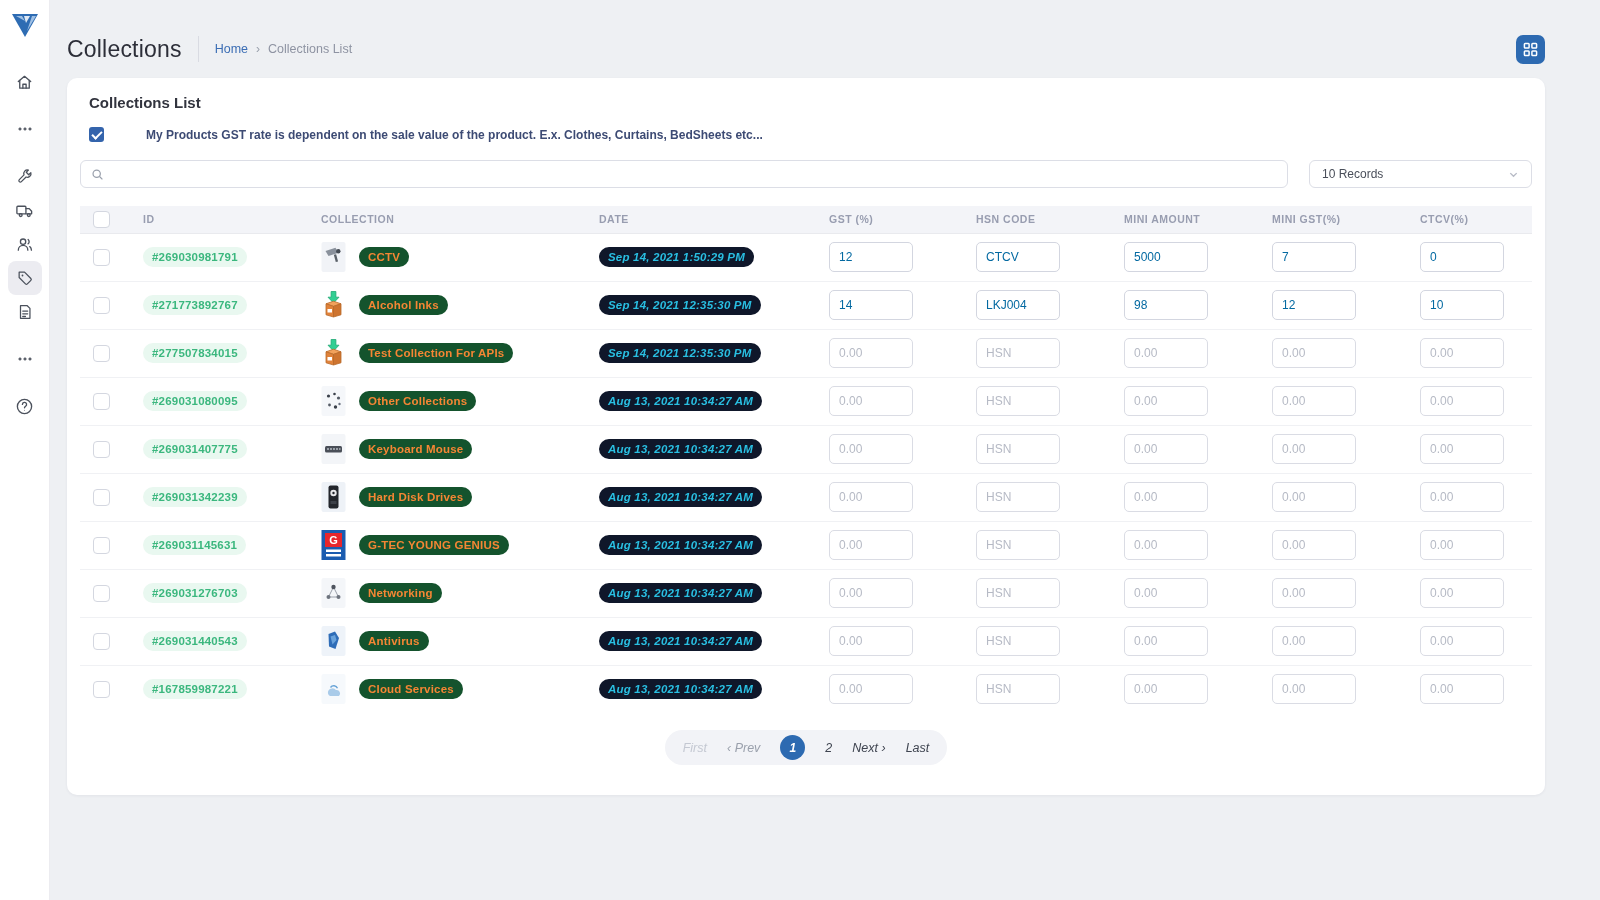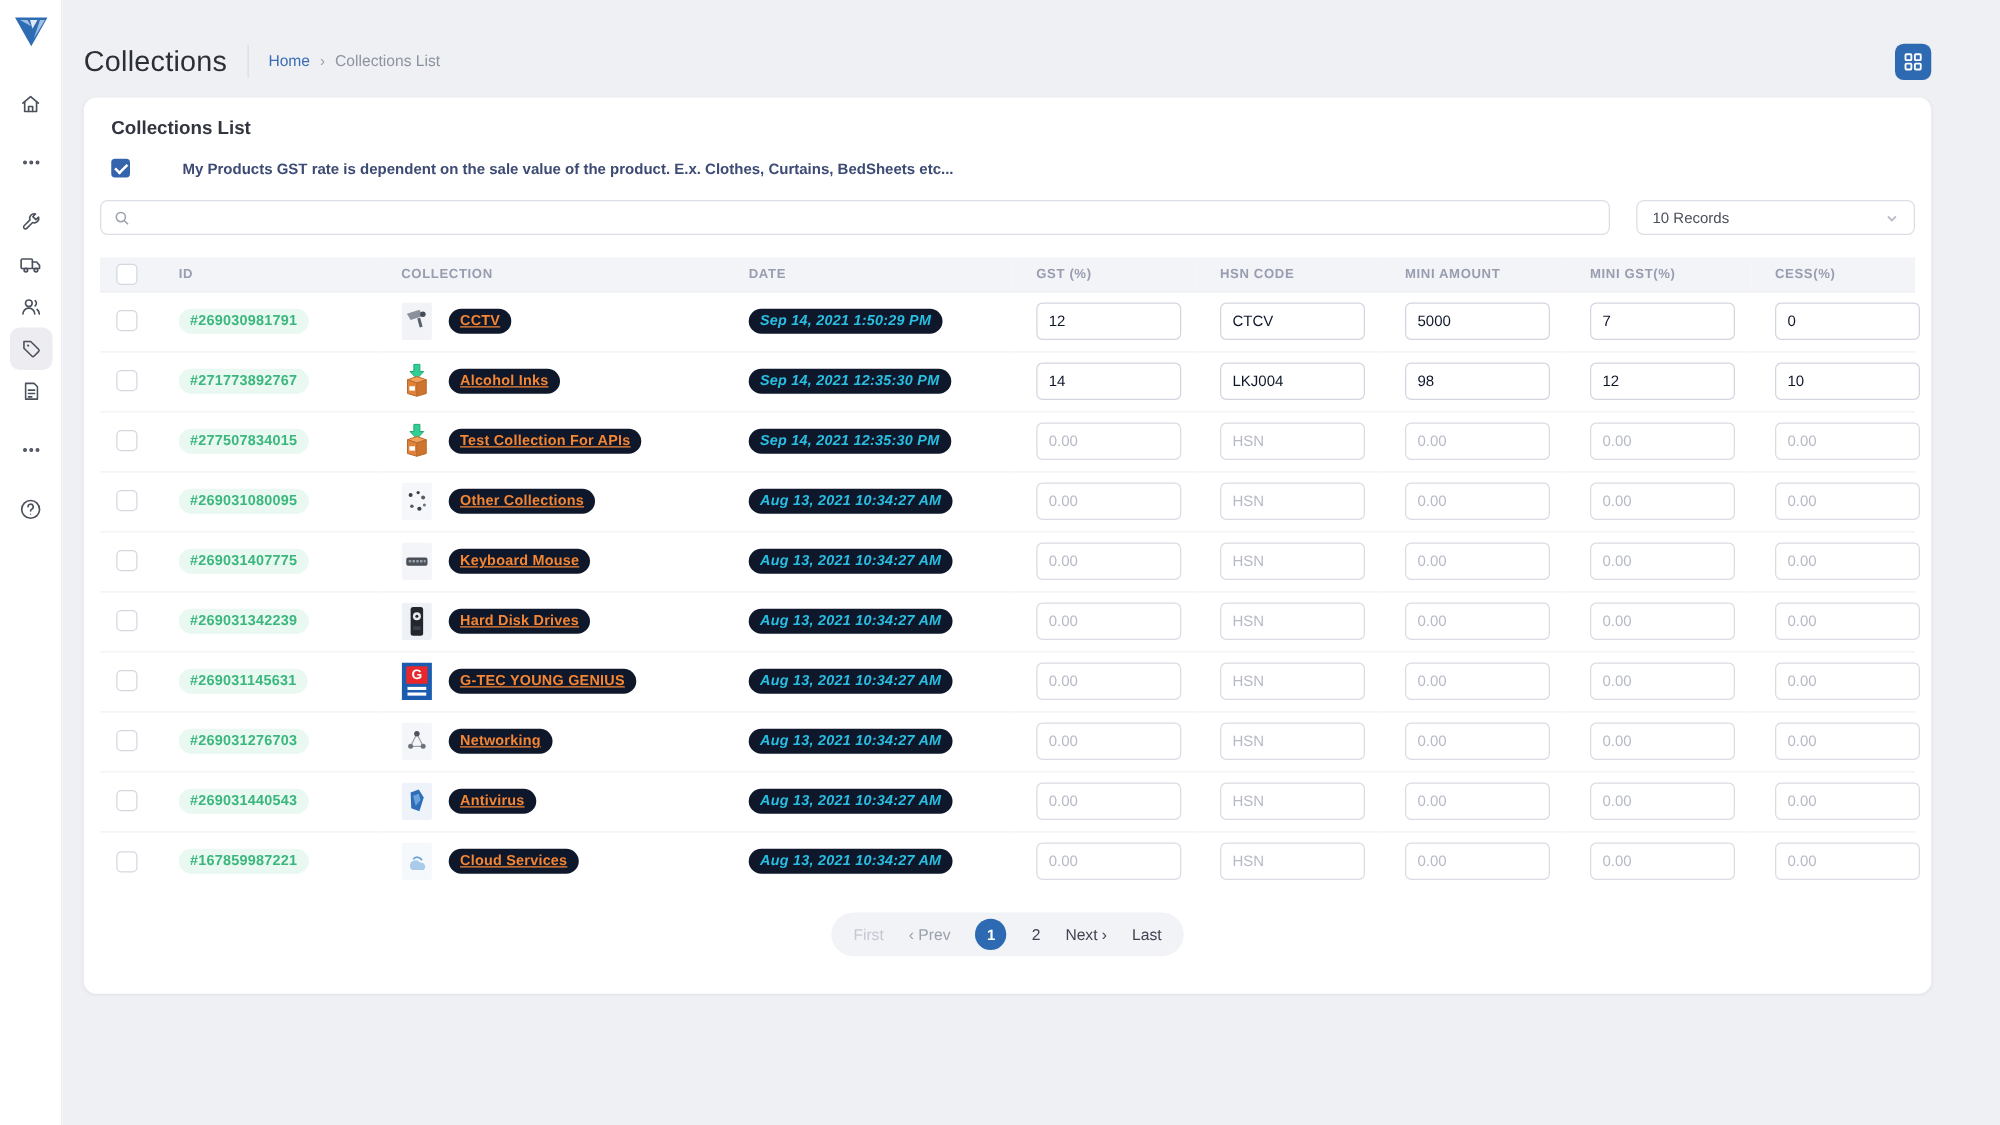--- a/index.html
+++ b/index.html
@@ -120,39 +120,39 @@
   .row-check, .head-check {
     appearance:none; -webkit-appearance:none; width:17px; height:17px; margin:0;
     border:1px solid #d4d7e0; border-radius:4px; background:#fff; cursor:pointer; vertical-align:middle;
   }
 
   .pill {
     display:inline-block; font-size:11.5px; font-weight:bold;
     padding:4px 9px; border-radius:10px; letter-spacing:.2px;
   }
   .pill-id   { color:#3bb77e; background:#e9f8f0; }
-  .pill-name { color:#f58634; background:#0f172a;text-decoration:underline; }
+  .pill-name { color:#f58634; background:#14532d; }
   .pill-date { color:#29bfe2; background:#0f172a;font-style:italic; }
 
   .coll-cell { display:flex; align-items:center; }
   .thumb { width:25px; height:30px; margin-right:13px; flex:0 0 auto; display:flex; }
   .thumb svg { width:100%; height:100%; }
 
   .cell-input {
-    width:116px; height:30px; border:1px solid #d3d6e0; border-radius:5px;
-    padding:0 9px; font-size:12px; color:#0f172a; font-family:inherit; outline:none; background:#fff;
+    width:84px; height:30px; border:1px solid #d3d6e0; border-radius:5px;
+    padding:0 9px; font-size:12px; color:#0369a1; font-family:inherit; outline:none; background:#fff;
   }
   .cell-input::placeholder { color:#b6bac5; }
   .cell-input.empty { border-color:#dadce4; }
 
   
   .pagination-wrap { text-align:center; padding:17px 0 20px; }
   .pagination {
     display:inline-flex; align-items:center; gap:20px;
-    background:#f2f3f7; border-radius:18px; padding:5px 18px; font-size:12.5px;
+    background:#f2f3f7; border-radius:18px; padding:5px 18px; font-size:12.5px;font-style:italic;
   }
   .pg-item { cursor:pointer; color:#3f4450; font-weight:500; }
   .pg-first { color:#c4c8d2; }
   .pg-prev  { color:#9aa0ac; }
   .pg-page-active {
     width:25px; height:25px; border-radius:50%; background:#2d6ab1; color:#fff;
     display:inline-flex; align-items:center; justify-content:center; font-size:12px; font-weight:bold;
   }
 </style>
 </head>
@@ -295,21 +295,21 @@
       <thead>
         <tr>
           <th class="cb-col"><input type="checkbox" class="head-check" style=""></th>
         <th>ID</th>
             <th>COLLECTION</th>
             <th>DATE</th>
             <th>GST (%)</th>
             <th>HSN CODE</th>
             <th>MINI AMOUNT</th>
             <th>MINI GST(%)</th>
-            <th>CESS(%)</th>
+            <th>CTCV(%)</th>
           </tr>
       </thead>
       <tbody id="table-body">
           <tr>
     <td class="cb-col"><input type="checkbox" class="row-check" style=""></td>
     <td><span class="pill pill-id">#269030981791</span></td>
     <td>
       <div class="coll-cell">
         <span class="thumb">
                   <svg viewBox="0 0 24 30">

